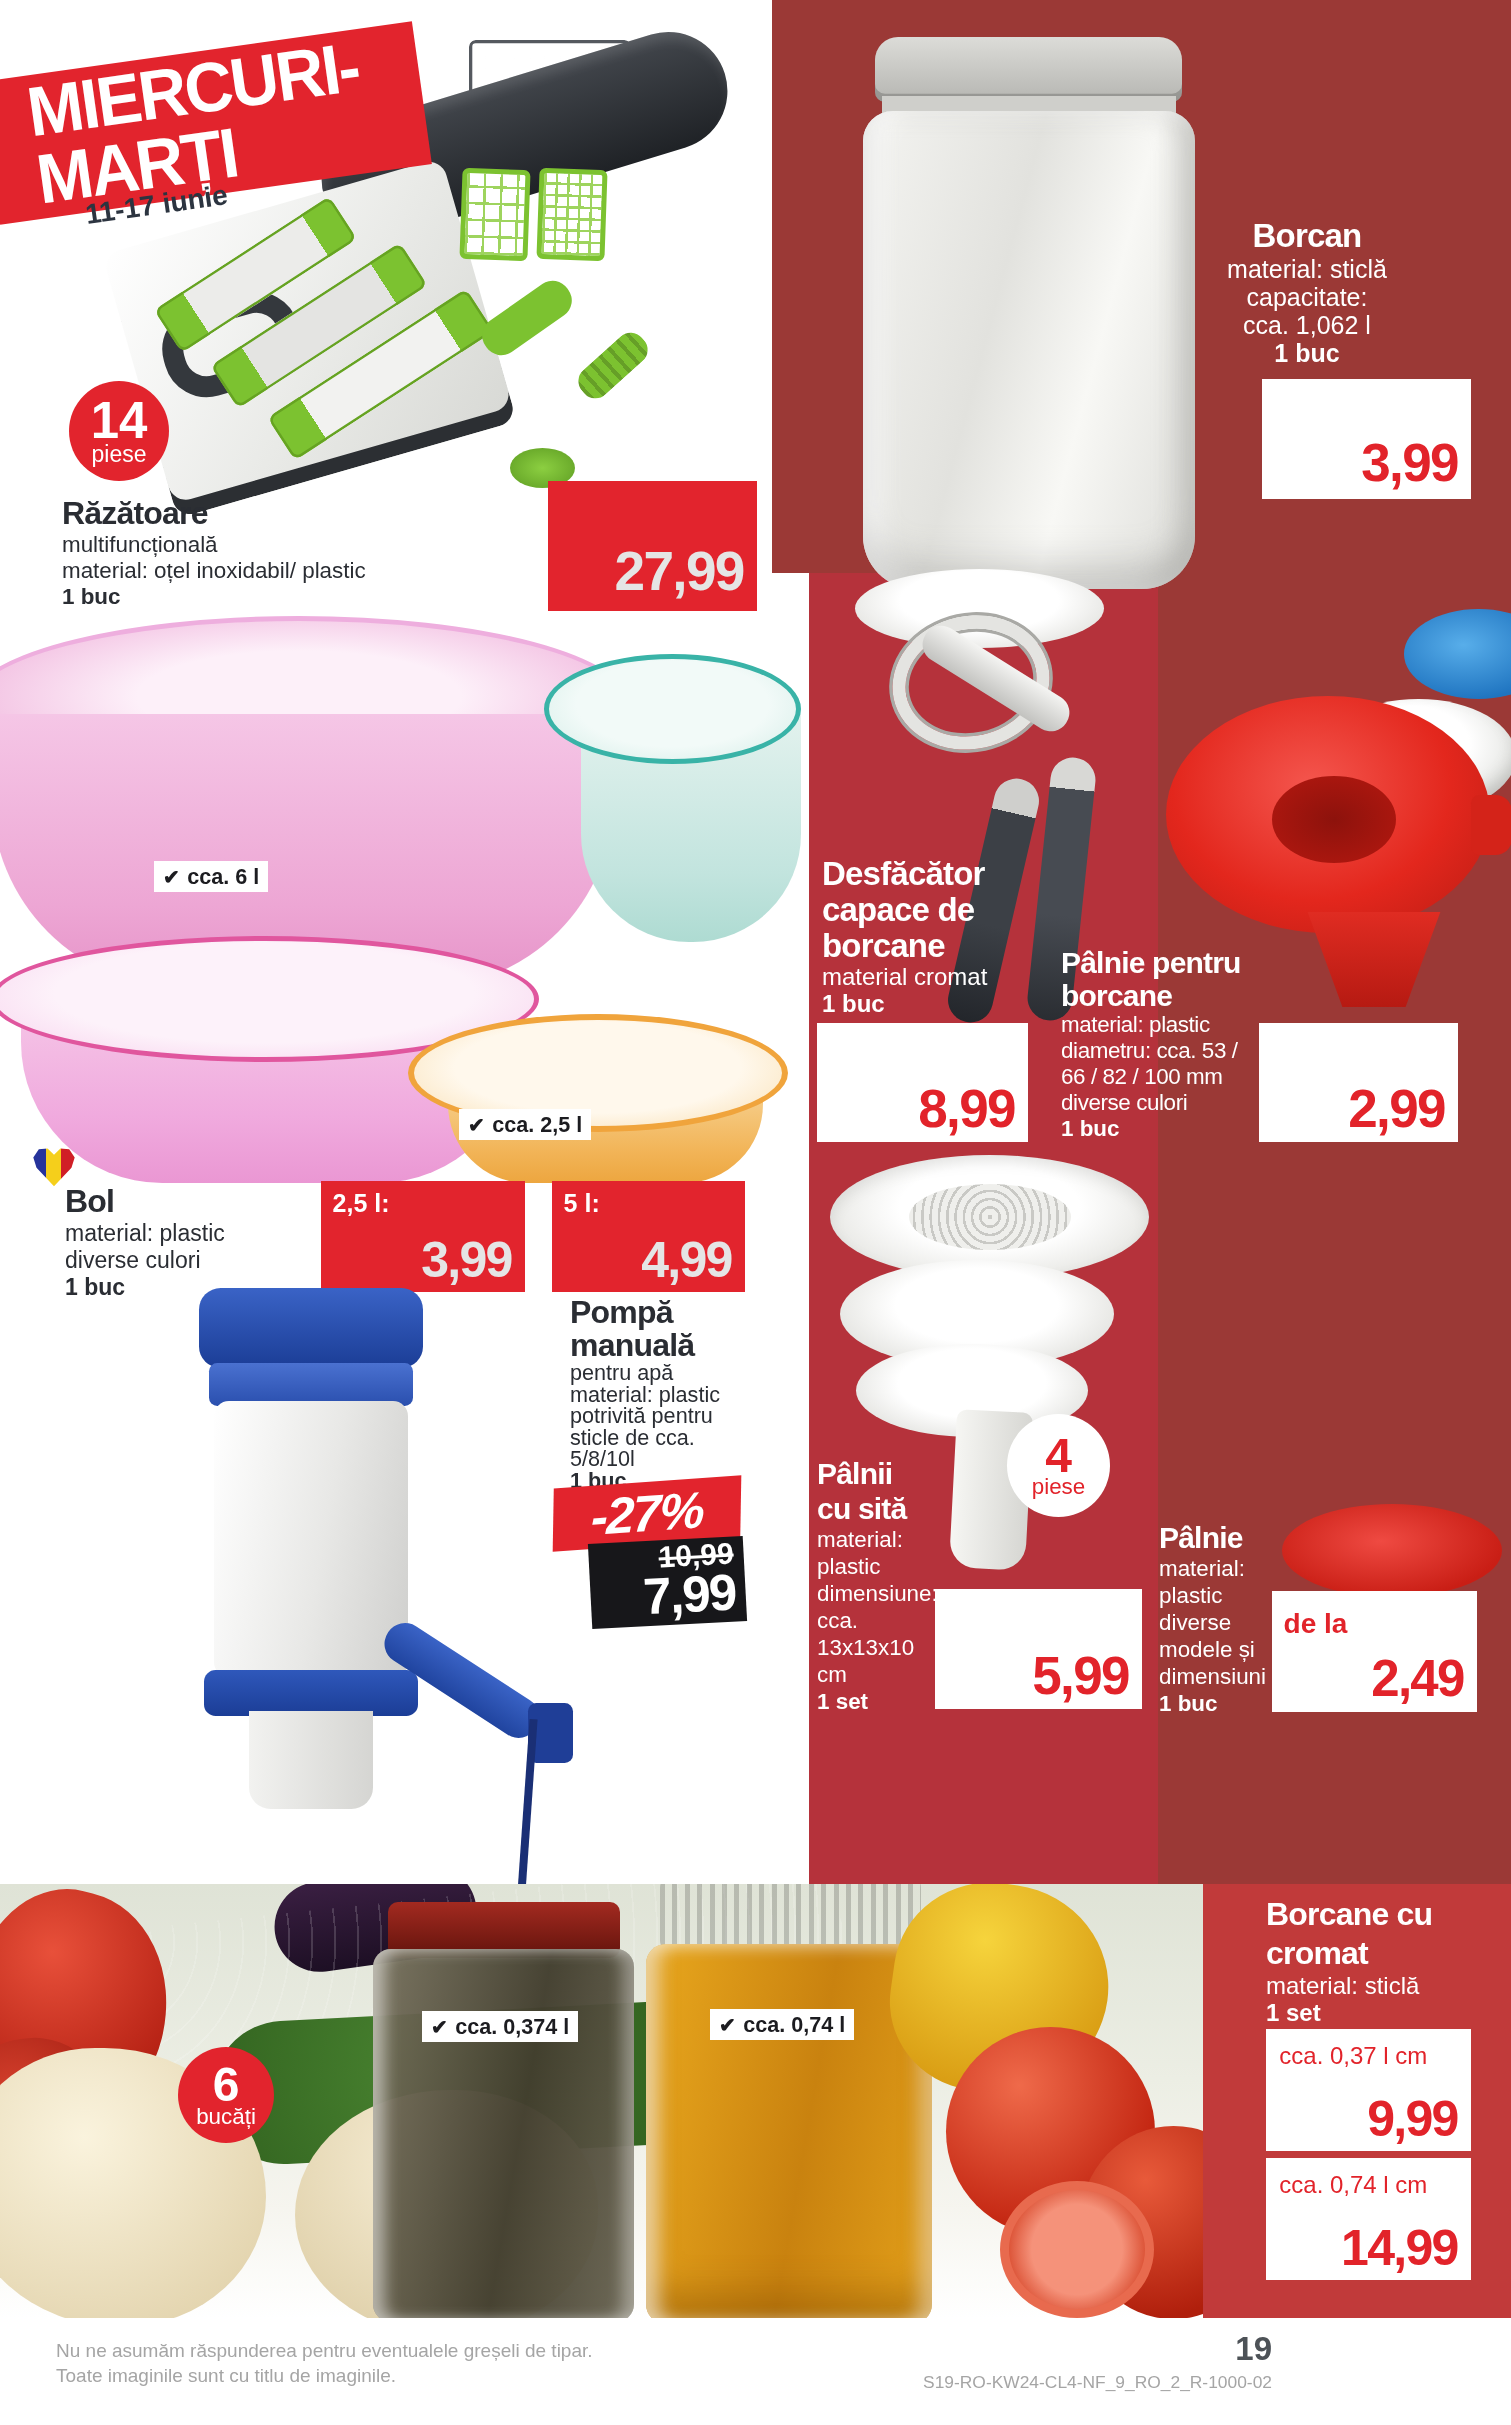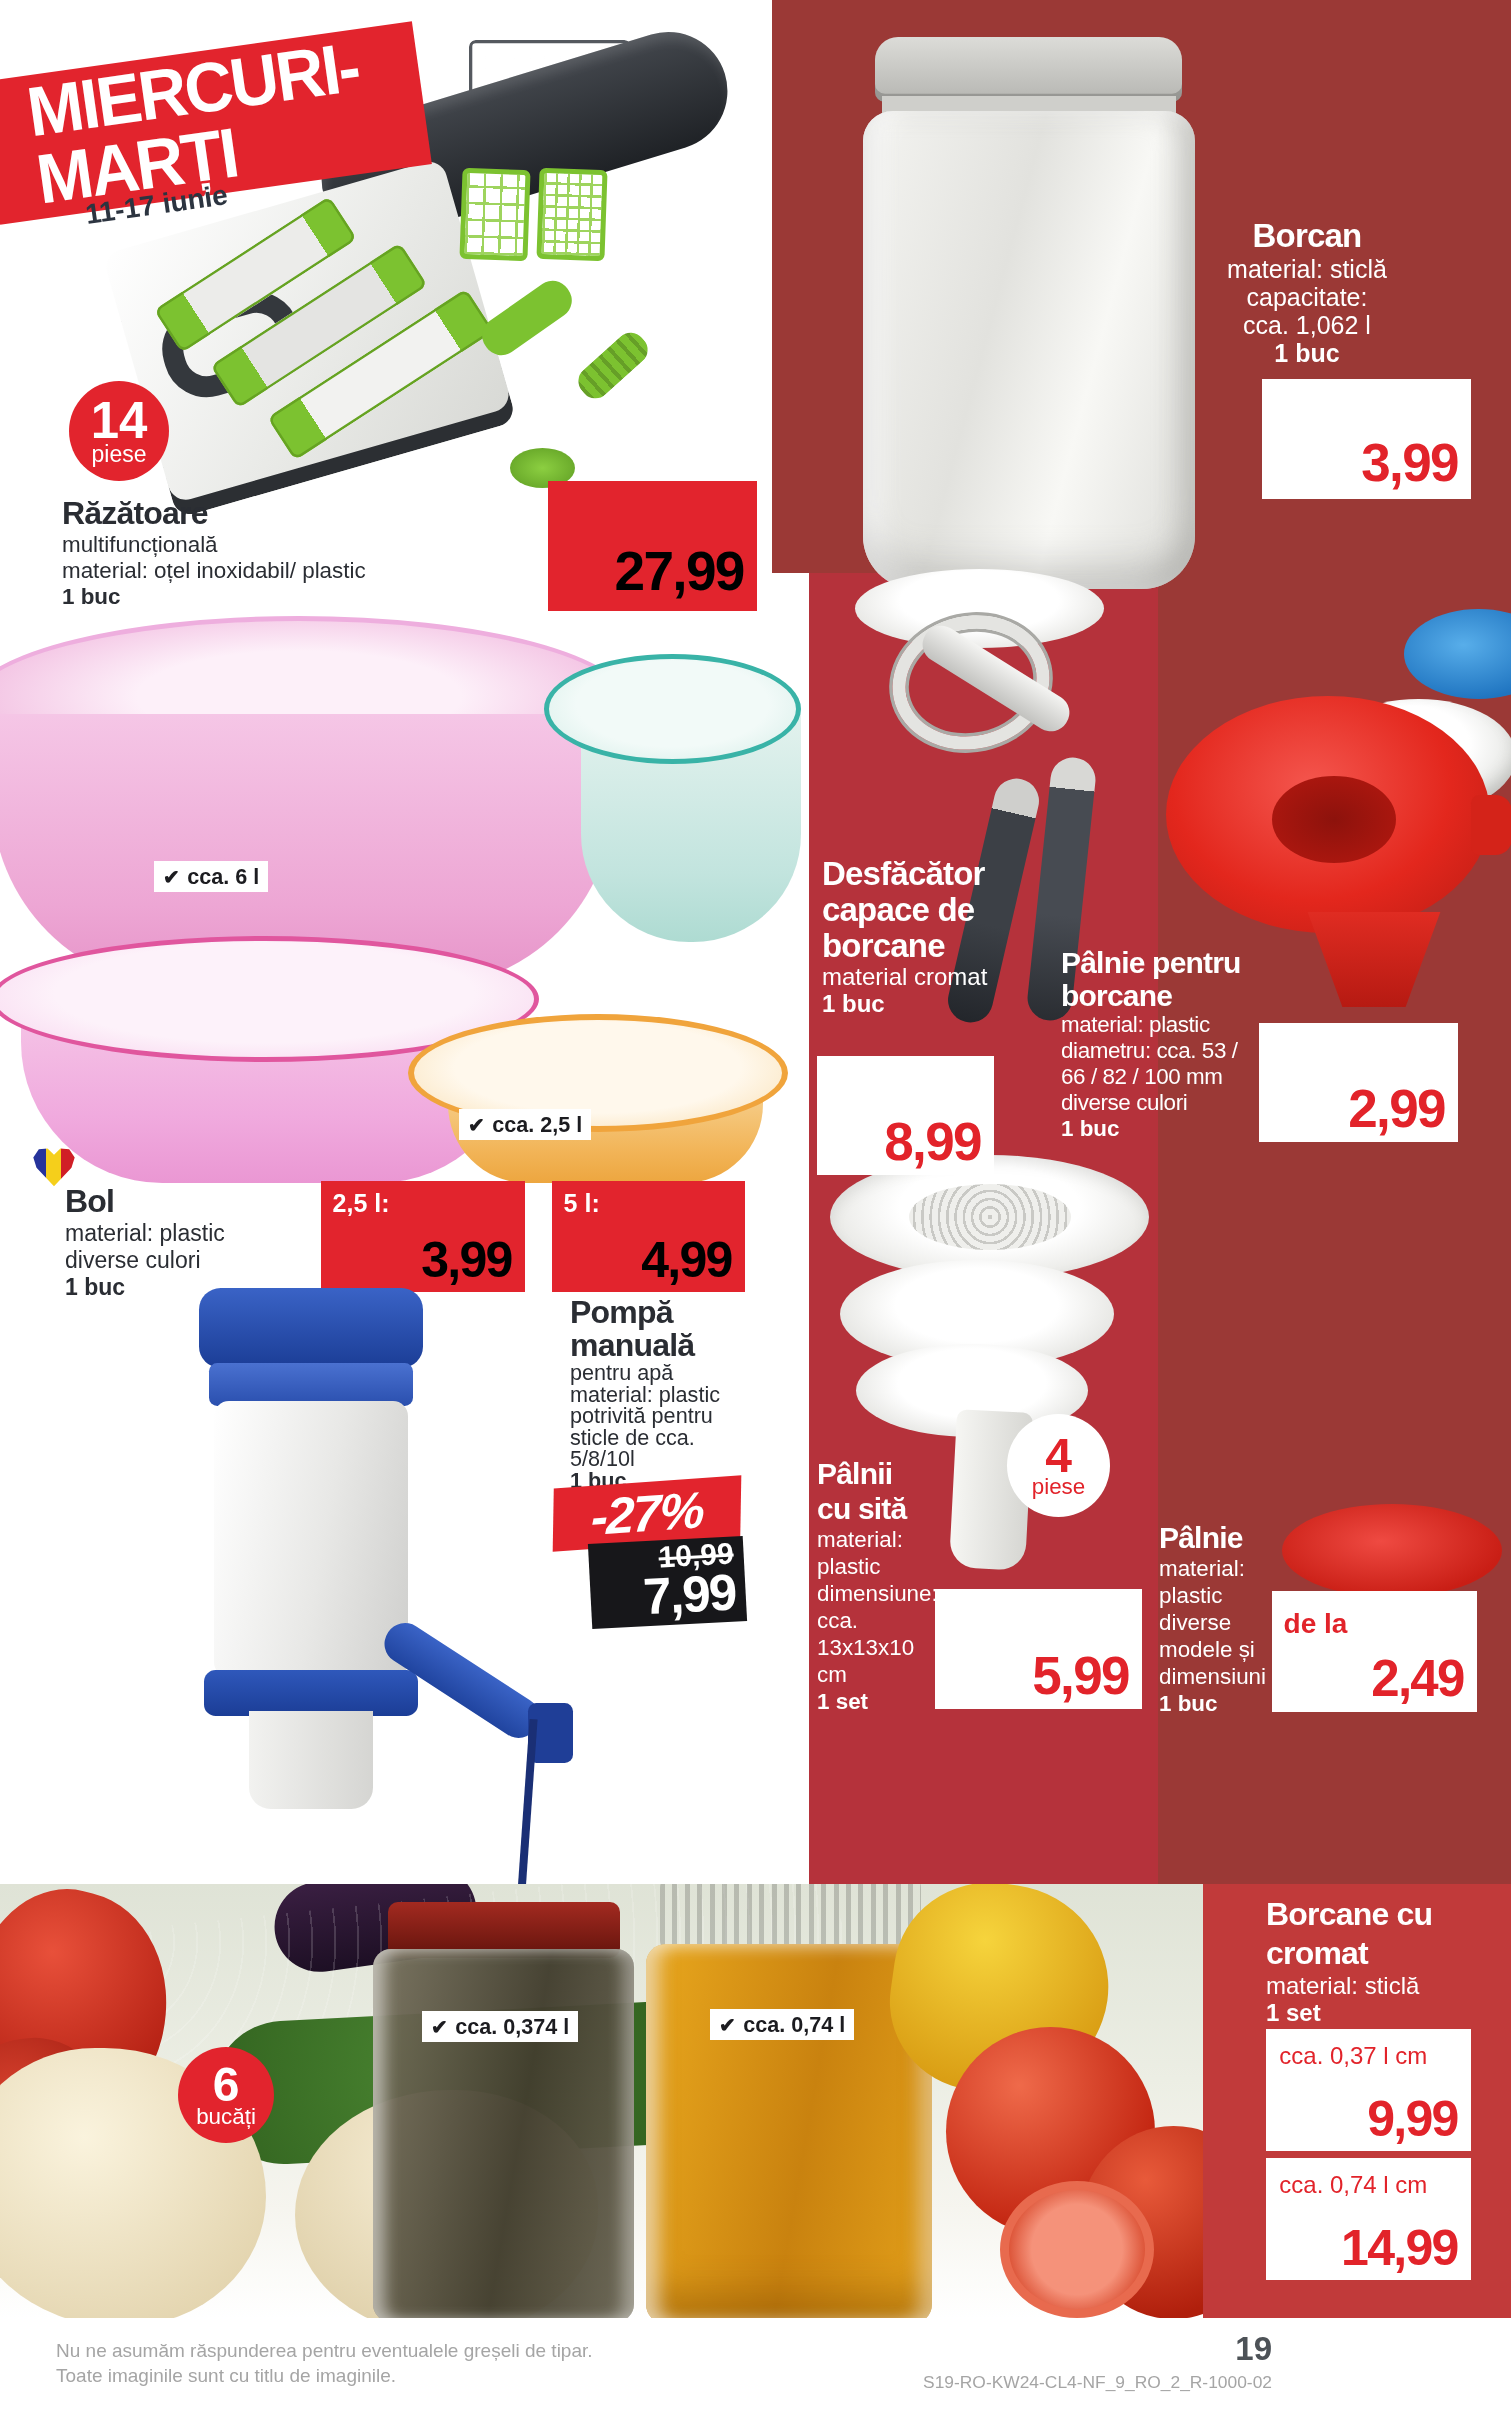--- a/index.html
+++ b/index.html
@@ -14,21 +14,21 @@
   #page{position:relative;width:1511px;height:2426px;background:#fff;overflow:hidden;
         font-family:"Liberation Sans",sans-serif;}
   .abs{position:absolute;}
   .ellipse{position:absolute;border-radius:50%;}
   
   .pbox{position:absolute;}
   .pbox.red{background:var(--accent);}
   .pbox.white{background:#fff;}
   .pbox .size{position:absolute;left:11.6px;top:8.3px;color:#fff;font-weight:bold;font-size:25px;}
   .pbox .price{position:absolute;right:13.3px;bottom:6.6px;font-weight:bold;letter-spacing:-1.7px;line-height:1;}
-  .pbox.red .price{color:#000000;}
+  .pbox.red .price{color:#e5e5e5;}
   .pbox.white .price{color:var(--pricered);}
   .pbox .vlabel{position:absolute;left:13.3px;top:13.3px;color:var(--pricered);font-size:24px;}
   .pbox .prefix{position:absolute;left:11.6px;top:16.6px;color:var(--pricered);font-size:28px;font-weight:bold;}
   
   .badge{position:absolute;border-radius:50%;background:var(--accent);color:#fff;
          display:flex;flex-direction:column;align-items:center;justify-content:center;line-height:.9;}
   .badge .num{font-weight:bold;}
   .badge.whitebg{background:#fff;color:var(--pricered);}
   .badge.whitebg .num,.badge.whitebg .unit{color:var(--pricered);}
   
@@ -207,21 +207,21 @@
   </div>
 
   <div class="pt light" style="left:822px;top:856px;width:274px;z-index:3;">
     <span class="name" style="font-size:33px;line-height:36px;">Desfăcător</span>
     <span class="name" style="font-size:33px;line-height:36px;">capace de</span>
     <span class="name" style="font-size:33px;line-height:36px;">borcane</span>
     <span class="ln" style="font-size:24px;line-height:26.6px;">material cromat</span>
     <span class="ln b" style="font-size:24px;line-height:26.6px;">1 buc</span>
   </div>
 
-  <div class="pbox white" style="left:817px;top:1056px;width:177px;height:119px;z-index:3;">
+  <div class="pbox white" style="left:817px;top:1023px;width:211px;height:119px;z-index:3;">
     <div class="price" style="font-size:53px;">8,99</div>
   </div>
 
   <div class="abs" style="left:1158px;top:573px;width:354px;height:465px;overflow:hidden;">
     <div class="ellipse" style="left:246px;top:36px;width:149px;height:90px;background:radial-gradient(ellipse at 40% 40%,#58aeea,#1f74c0 72%);"></div>
     <div class="ellipse" style="left:163px;top:126px;width:195px;height:115px;background:radial-gradient(ellipse at 45% 40%,#ffffff 40%,#dadbd7 85%);box-shadow:inset 0 -10px 15px rgba(120,120,115,.3);"></div>
     <div class="ellipse" style="left:8.3px;top:123px;width:324px;height:237px;background:radial-gradient(ellipse at 45% 38%,#f4564e 0%,#e3271d 55%,#b81b12 100%);"></div>
     <div class="ellipse" style="left:114px;top:203px;width:124px;height:87px;background:radial-gradient(#8d120c,#ad170f 80%);"></div>
     <div class="abs" style="left:313px;top:222px;width:41px;height:60px;border-radius:8.3px 16.6px 16.6px 8.3px;background:#d42319;"></div>
     <div class="abs" style="left:137px;top:339px;width:158px;height:95px;background:linear-gradient(#e02c22,#b61a12);clip-path:polygon(8% 0,92% 0,70% 100%,30% 100%);"></div>

